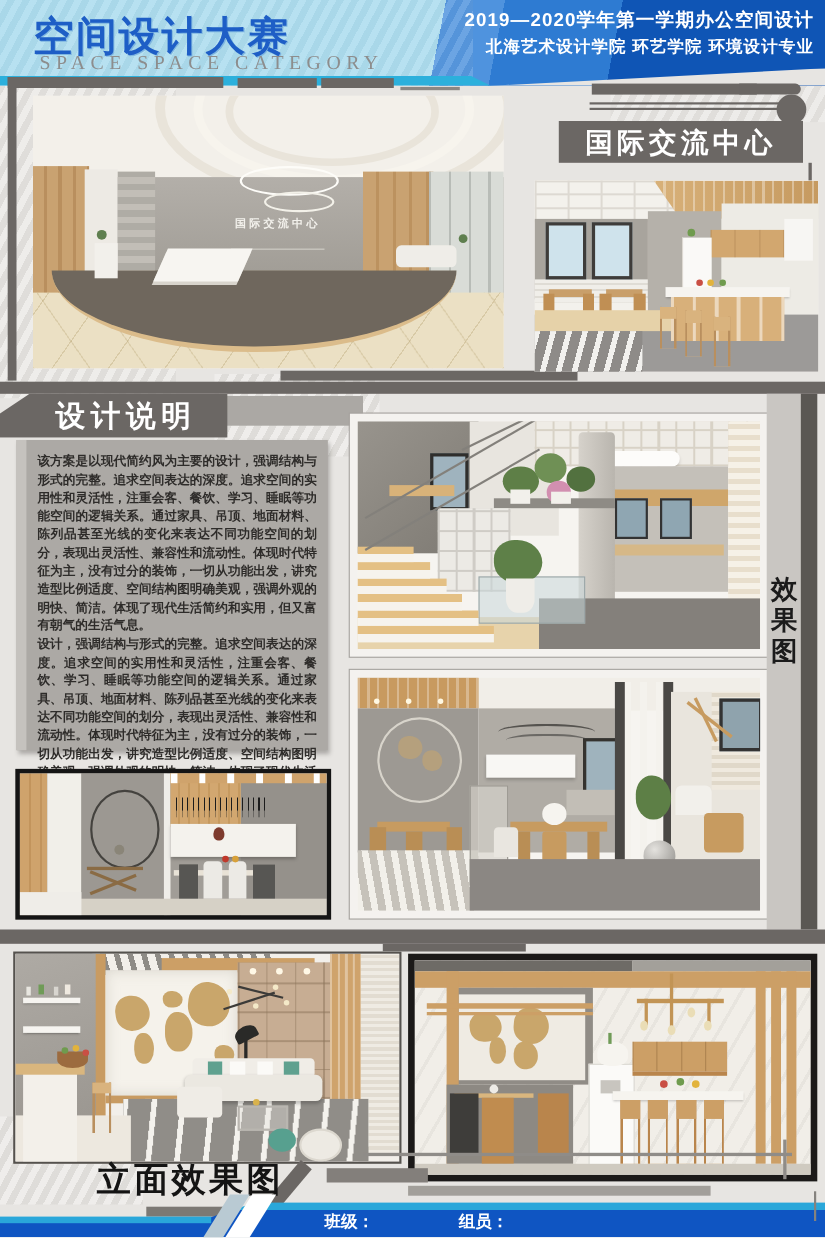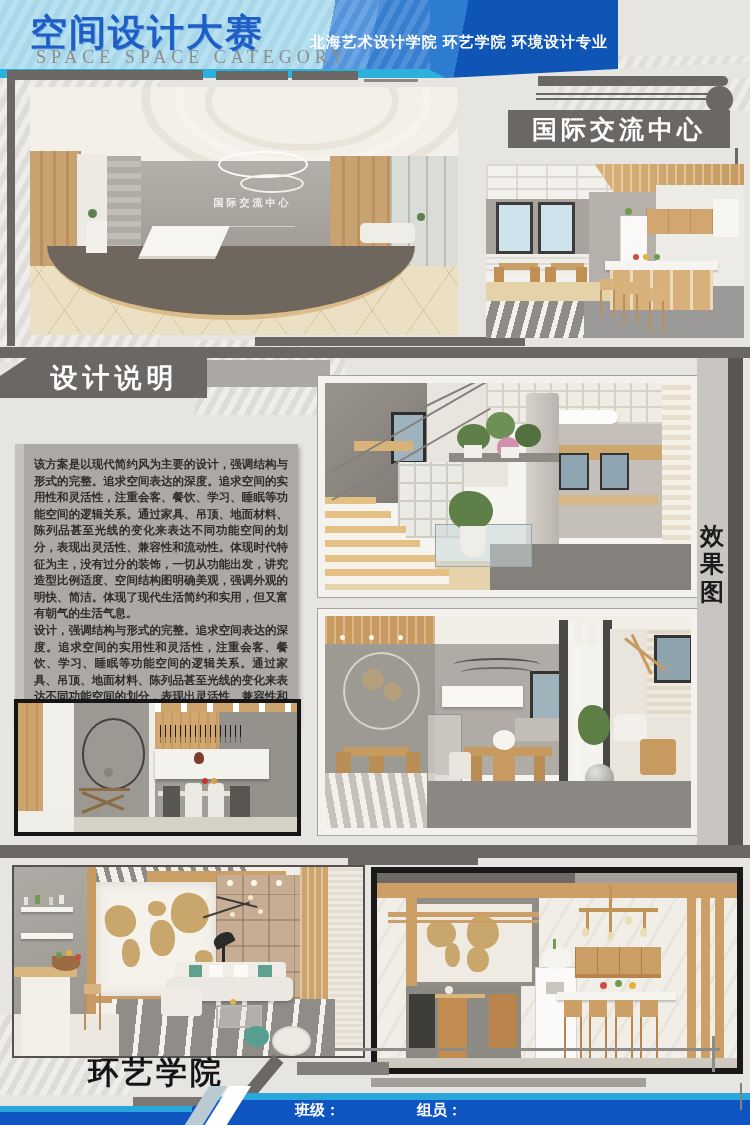--- a/index.html
+++ b/index.html
@@ -14,26 +14,27 @@
 </head>
 <body>
 
 <div class="poster">
 
   <i class="stripes" style="left:0;top:62px;width:160px;height:300px;opacity:.45"></i>
   <i class="stripes" style="left:195px;top:340px;width:150px;height:75px;opacity:.5"></i>
   <i class="stripes" style="left:555px;top:56px;width:195px;height:55px;opacity:.4"></i>
   <i class="stripes" style="left:0;top:1015px;width:130px;height:80px;opacity:.5"></i>
 
-  <div class="abs" style="left:0;top:0;width:618px;height:78px;background:linear-gradient(101deg,#A9DBEE 0 53%,#4F93DE 53% 60%,#2E7BD2 60% 74%,#0F55B5 74% 100%);">
+  <div class="abs" style="left:0;top:0;width:750px;height:78px;background:linear-gradient(101deg,#A9DBEE 0 53%,#4F93DE 53% 60%,#2E7BD2 60% 74%,#0F55B5 74% 100%);">
     <i class="stripes" style="left:0;top:0;width:430px;height:78px;opacity:.25"></i>
     <i style="left:0;bottom:0;width:446px;height:9px;background:#2CB0DC;clip-path:polygon(0 0,96% 0,100% 100%,0 100%)"></i>
     <i style="left:446px;bottom:0;width:304px;height:16px;background:#E7E5E2;clip-path:polygon(0 100%,100% 0,100% 100%)"></i>
     <div class="abs" style="left:30px;top:8px;font-size:37px;font-weight:800;color:#1E5EC6;letter-spacing:2px;text-shadow:1px 1px 0 #7FB6E0;">空间设计大赛</div>
     <div class="abs" style="left:36px;top:47px;font-size:18px;color:#8D8D8D;letter-spacing:5px;font-family:'Liberation Serif','DejaVu Serif',serif;">SPACE SPACE CATEGORY</div>
+    <div class="abs" style="right:10px;top:7px;font-size:17px;font-weight:700;color:#FFFFFF;letter-spacing:1px;">2019—2020学年第一学期办公空间设计</div>
     <div class="abs" style="right:10px;top:33px;font-size:15px;font-weight:700;color:#FFFFFF;letter-spacing:1px;">北海艺术设计学院 环艺学院 环境设计专业</div>
   </div>
 
   <i class="bar" style="left:7px;top:70px;width:8px;height:276px"></i>
   <i class="bar" style="left:7px;top:70px;width:196px;height:10px"></i>
   <i class="bar" style="left:216px;top:71px;width:72px;height:9px"></i>
   <i class="bar" style="left:292px;top:71px;width:66px;height:9px"></i>
   <i style="left:364px;top:79px;width:54px;height:3px;background:#8A8784"></i>
   <i class="bar" style="left:255px;top:337px;width:270px;height:9px"></i>
 
@@ -101,21 +102,21 @@
     <i style="left:44%;top:66%;width:6%;height:22%;background:linear-gradient(#D9B37E 0 28%,transparent 28%),linear-gradient(90deg,#B98F5E 0 2px,transparent 2px calc(100% - 2px),#B98F5E calc(100% - 2px))"></i>
     <i style="left:53%;top:68%;width:6%;height:24%;background:linear-gradient(#D9B37E 0 28%,transparent 28%),linear-gradient(90deg,#B98F5E 0 2px,transparent 2px calc(100% - 2px),#B98F5E calc(100% - 2px))"></i>
     <i style="left:63%;top:71%;width:6%;height:26%;background:linear-gradient(#D9B37E 0 28%,transparent 28%),linear-gradient(90deg,#B98F5E 0 2px,transparent 2px calc(100% - 2px),#B98F5E calc(100% - 2px))"></i>
   </div>
 
   <i class="bar" style="left:0;top:347px;width:750px;height:11px"></i>
   <i style="left:205px;top:360px;width:125px;height:27px;background:#ABA8A4"></i>
   <div class="abs bar" style="left:0;top:358px;width:207px;height:40px;clip-path:polygon(0 45%,13% 0,100% 0,100% 100%,0 100%);display:flex;align-items:center;justify-content:center;">
     <span style="color:#FFF;font-size:27px;font-weight:600;letter-spacing:5px;padding-left:22px;">设计说明</span>
   </div>
-  <div class="abs" style="left:15px;top:400px;width:283px;height:282px;background:#ACA9A5;border-left:9px solid #C5C2BE;box-sizing:border-box;padding:12px 10px;box-shadow:2px 3px 4px rgba(60,58,55,.35);margin-top:44px;">
+  <div class="abs" style="left:15px;top:400px;width:283px;height:282px;background:#ACA9A5;border-left:9px solid #C5C2BE;box-sizing:border-box;padding:12px 10px;box-shadow:2px 3px 4px rgba(60,58,55,.35);">
     <p style="margin:0;font-size:11.5px;line-height:16.6px;font-weight:700;color:#2E2C2A;text-align:justify;">该方案是以现代简约风为主要的设计，强调结构与形式的完整。追求空间表达的深度。追求空间的实用性和灵活性，注重会客、餐饮、学习、睡眠等功能空间的逻辑关系。通过家具、吊顶、地面材料、陈列品甚至光线的变化来表达不同功能空间的划分，表现出灵活性、兼容性和流动性。体现时代特征为主，没有过分的装饰，一切从功能出发，讲究造型比例适度、空间结构图明确美观，强调外观的明快、简洁。体现了现代生活简约和实用，但又富有朝气的生活气息。</p>
     <p style="margin:0;font-size:11.5px;line-height:16.6px;font-weight:700;color:#2E2C2A;text-align:justify;">设计，强调结构与形式的完整。追求空间表达的深度。追求空间的实用性和灵活性，注重会客、餐饮、学习、睡眠等功能空间的逻辑关系。通过家具、吊顶、地面材料、陈列品甚至光线的变化来表达不同功能空间的划分，表现出灵活性、兼容性和流动性。体现时代特征为主，没有过分的装饰，一切从功能出发，讲究造型比例适度、空间结构图明确美观，强调外观的明快、简洁。体现了现代生活简约和实用，但又富有朝气的生活气息。</p>
   </div>
 
   <div class="sc" style="left:14px;top:699px;width:287px;height:137px;border:4px solid #151515;box-sizing:border-box;background:#A19D97;">
     <i style="left:0;top:0;width:9%;height:100%;background:repeating-linear-gradient(90deg,#CFA36C 0 8px,#C2945C 8px 10px)"></i>
     <i style="left:9%;top:0;width:11%;height:100%;background:#F1EFE9"></i>
     <i style="left:20%;top:0;width:28%;height:100%;background:#9C9892"></i>
     <i style="left:23%;top:12%;width:21%;height:52%;border:2px solid #44423E;border-radius:50%"></i>
     <i style="left:31%;top:50%;width:9px;height:9px;background:#8A8578;border-radius:50%"></i>
@@ -331,21 +332,21 @@
     <i style="left:94%;top:5%;width:2.5%;height:90%;background:#CC9F66"></i>
     <i style="left:0;top:95%;width:100%;height:5%;background:#CFCAC0"></i>
   </div>
   <i style="left:371px;top:1078px;width:275px;height:9px;background:#A29F9A"></i>
 
   <i style="left:330px;top:1048px;width:390px;height:3px;background:#8F8C88"></i>
   <i style="left:712px;top:1036px;width:3px;height:36px;background:#8F8C88"></i>
   <i style="left:297px;top:1062px;width:92px;height:13px;background:#837F7B"></i>
   <i style="left:221px;top:1079px;width:70px;height:13px;background:#6B6764;transform:rotate(-50deg)"></i>
   <i style="left:133px;top:1097px;width:79px;height:9px;background:#7C7975"></i>
-  <div class="abs" style="left:88px;top:1052px;font-size:31px;font-weight:700;color:#141414;letter-spacing:3px;">环艺学院</div>
+  <div class="abs" style="left:88px;top:1052px;font-size:31px;font-weight:700;color:#141414;letter-spacing:3px;">立面效果图</div>
 
   <div class="abs" style="left:0;top:1093px;width:750px;height:32px;background:linear-gradient(#2AA7DA 0 21%,#0F55C2 21%);clip-path:polygon(0 47%,25% 47%,31% 0,100% 0,100% 100%,0 100%);"></div>
   <i style="left:0;top:1106px;width:192px;height:6px;background:#2AA7DA"></i>
   <i style="left:196px;top:1086px;width:18px;height:42px;background:#B9CAD3;transform:skewX(-32deg)"></i>
   <i style="left:216px;top:1086px;width:22px;height:42px;background:#FFFFFF;transform:skewX(-32deg)"></i>
   <div class="abs" style="left:295px;top:1101px;font-size:15px;font-weight:700;color:#FFFFFF;">班级：</div>
   <div class="abs" style="left:417px;top:1101px;font-size:15px;font-weight:700;color:#FFFFFF;">组员：</div>
   <i style="left:740px;top:1083px;width:2px;height:27px;background:#85827E"></i>
 
 </div>

